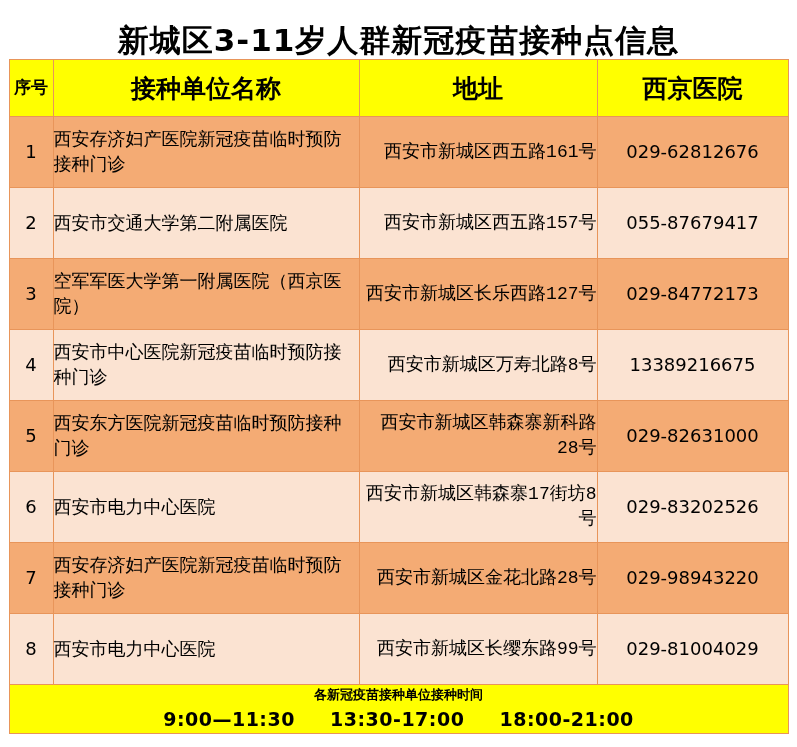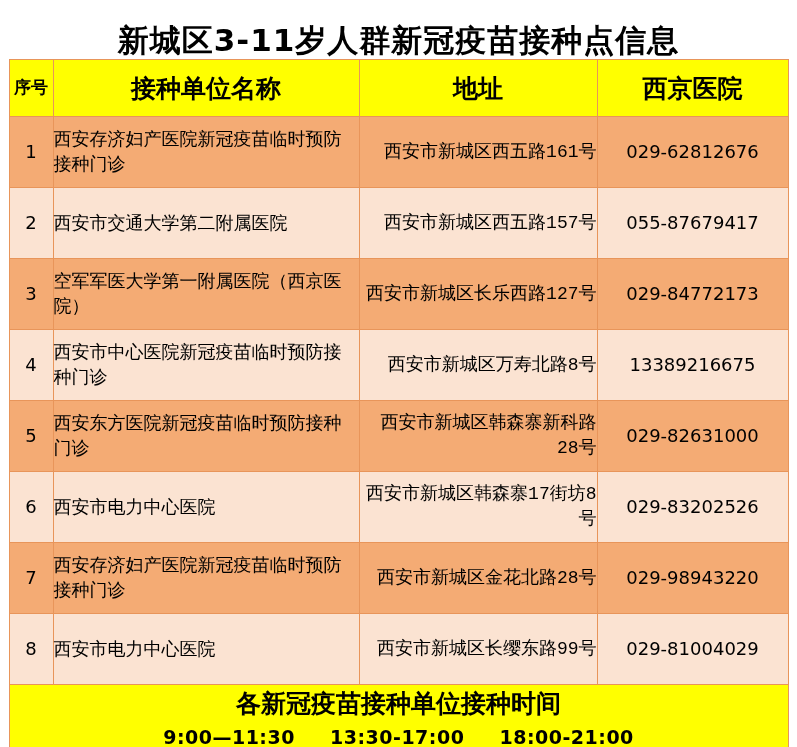--- a/index.html
+++ b/index.html
@@ -83,21 +83,21 @@
     text-align: center;
     margin-top: 34px;
   }
   tfoot td {
     background: #ffff00;
     text-align: center;
     padding: 8px 0 10px 0;
     border: 1px solid #e8955a;
   }
   .footer-title {
-    font-size: 25px;
+    font-size: 13px;
     font-weight: bold;
     color: #000000;
     line-height: 1.5;
   }
   .footer-times {
     font-size: 19px;
     font-weight: bold;
     color: #000000;
     line-height: 1.5;
     letter-spacing: 0.5px;

